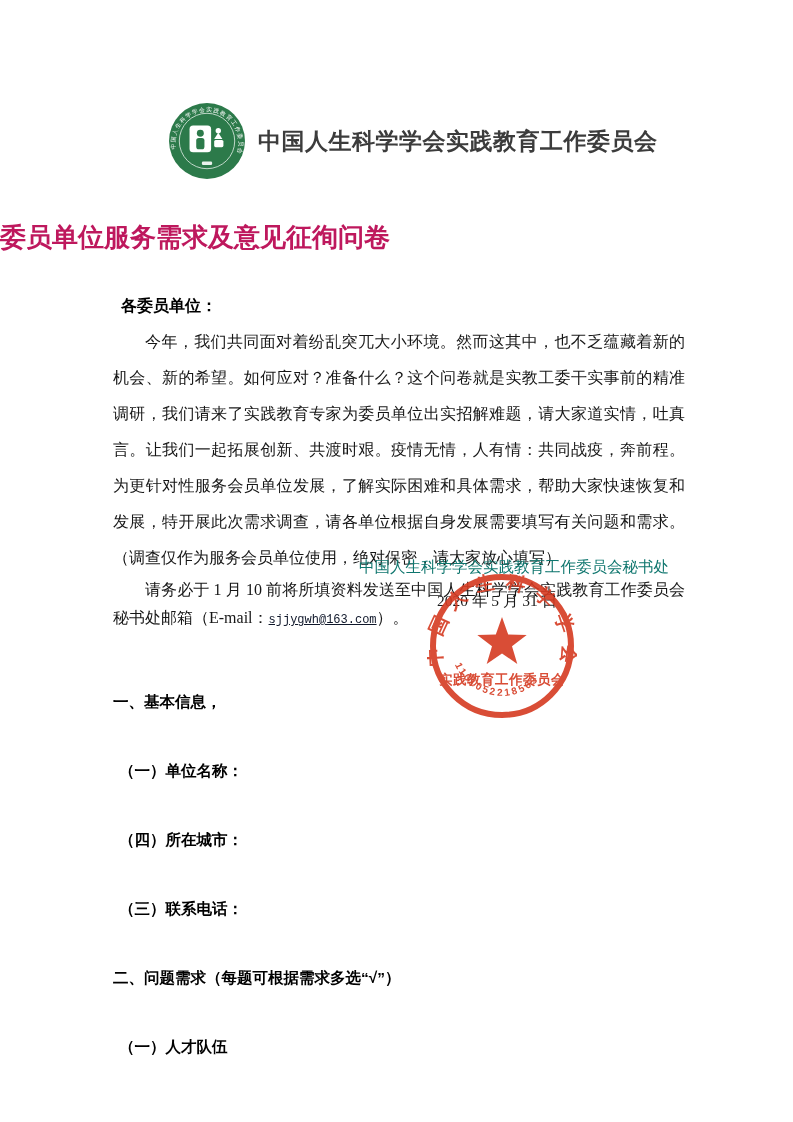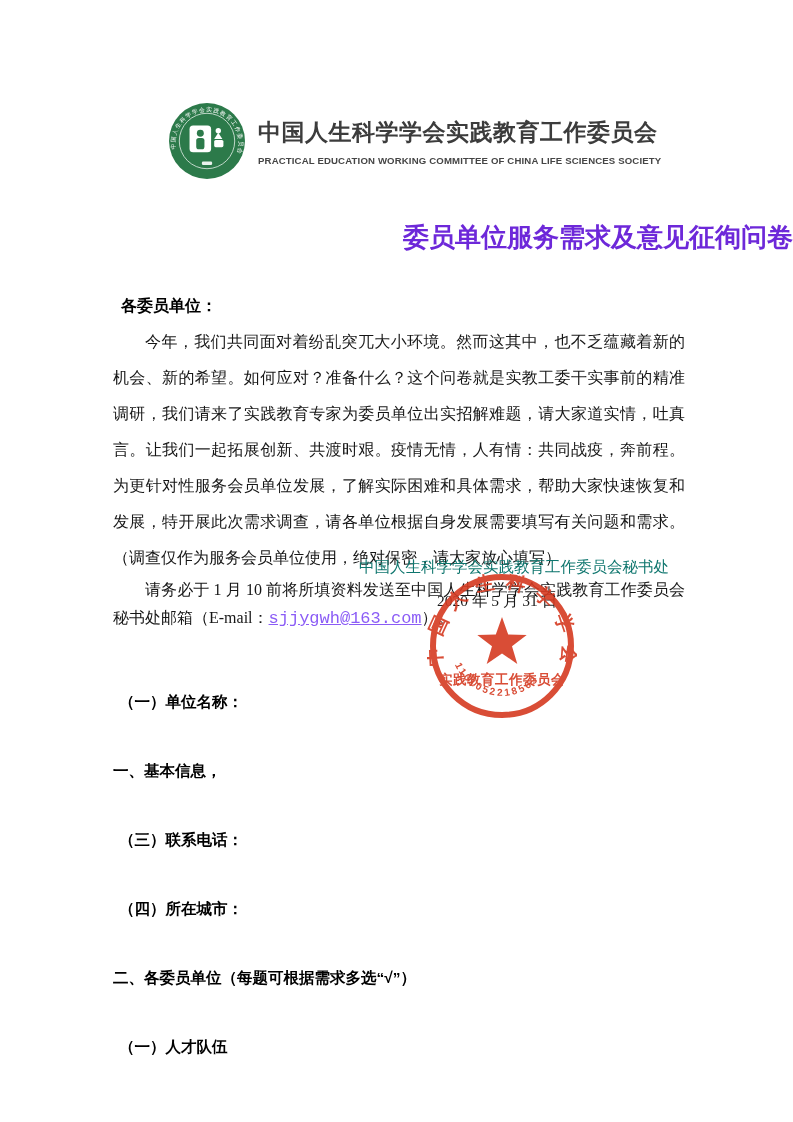--- a/index.html
+++ b/index.html
@@ -25,39 +25,39 @@
   }
   .org-en {
     font-family: "Liberation Sans", sans-serif;
     font-weight: 700; font-size: 9.6px; letter-spacing: 0.15px;
     color: #454545; margin-top: 7px; white-space: nowrap;
   }
 
   
   .doc-title {
     position: absolute; left: 0; right: 0; top: 220px;
-    margin: 0; text-align: right;
+    margin: 0; text-align: left;
     font-family: Liberation Serif, serif;
-    font-weight: 700; font-size: 26px; color: #6d28d9;
+    font-weight: 700; font-size: 26px; color: #be185d;
   }
 
   
   .letter { position: absolute; left: 113px; top: 296px; width: 572px; }
   .salutation {
     margin: 0 0 7px 8px;
     font-weight: 700; font-size: 16px; color: #000;
   }
   .para {
     margin: 0; font-size: 16px; line-height: 36px;
     text-align: justify; text-indent: 32px; color: #161616;
   }
   .para2 { line-height: 28px; }
   .email {
-    color: #8b5cf6; text-decoration: underline;
-    font-family: "Liberation Mono", monospace; font-size: 17px;
+    color: #0f172a; text-decoration: underline;
+    font-family: "Liberation Mono", monospace; font-size: 12px;
   }
   .signature {
     position: absolute; left: 113px; top: 557px; width: 572px;
     text-align: right; padding-right: 16px; box-sizing: border-box;
     font-size: 15.5px; color: #0f766e;
   }
   .date-line {
     position: absolute; left: 437px; top: 591px;
     font-size: 15.5px; color: #1a1a1a;
   }
@@ -97,21 +97,20 @@
       <rect x="21" y="23" width="21" height="26" rx="3.5" fill="#ffffff"></rect>
       <circle cx="31.5" cy="30.5" r="3.4" fill="#2c7a4a"></circle>
       <rect x="27.5" y="35" width="8" height="11" rx="2.5" fill="#2c7a4a"></rect>
       <circle cx="49" cy="28" r="2.6" fill="#ffffff"></circle>
       <path d="M 45,36 L 49,30 L 53,36 Z" fill="#ffffff"></path>
       <rect x="45" y="37" width="9" height="7" rx="1.5" fill="#ffffff"></rect>
       <rect x="33" y="58" width="10" height="3.4" rx="1.2" fill="#ffffff" opacity="0.9"></rect>
     </svg>
     <div>
       <div class="org-cn">中国人生科学学会实践教育工作委员会</div>
-      <div class="org-en">PRACTICAL EDUCATION WORKING COMMITTEE OF CHINA LIFE SCIENCES SOCIETY</div>
     </div>
   </div>
 
   <h1 class="doc-title">委员单位服务需求及意见征徇问卷</h1>
 
   <div class="letter">
     <p class="salutation">各委员单位：</p>
     <p class="para">今年，我们共同面对着纷乱突兀大小环境。然而这其中，也不乏蕴藏着新的机会、新的希望。如何应对？准备什么？这个问卷就是实教工委干实事前的精准调研，我们请来了实践教育专家为委员单位出实招解难题，请大家道实情，吐真言。让我们一起拓展创新、共渡时艰。疫情无情，人有情：共同战疫，奔前程。为更针对性服务会员单位发展，了解实际困难和具体需求，帮助大家快速恢复和发展，特开展此次需求调查，请各单位根据自身发展需要填写有关问题和需求。（调查仅作为服务会员单位使用，绝对保密，请大家放心填写）</p>
     <p class="para para2"><span>请务必于 1 月 10 前将所填资料发送至中国人生科学学会实践教育工作委员会秘书处邮箱（E-mail：</span><a class="email" href="#">sjjygwh@163.com</a><span>）。</span></p>
   </div>
@@ -129,25 +128,25 @@
       <textPath href="#sealTopArc" startOffset="2">中国人生科学学会</textPath>
     </text>
     <path fill="#d53a21" d="M 75,46 L 81.2,63.5 L 99.7,64 L 85,75.2 L 90.3,93 L 75,82.5 L 59.7,93 L 65,75.2 L 50.3,64 L 68.8,63.5 Z"></path>
     <text x="75" y="113" text-anchor="middle" font-size="13.5" letter-spacing="0.5">实践教育工作委员会</text>
     <text font-size="10" letter-spacing="2.3">
       <textPath href="#sealBottomArc" startOffset="6">1101052218563</textPath>
     </text>
   </svg>
 
   <div class="form">
+    <div class="form-line">一、基本信息，</div>
     <div class="form-line sub">（一）单位名称：</div>
-    <div class="form-line">一、基本信息，</div>
+    <div class="form-line sub">（四）所在城市：</div>
     <div class="form-line sub">（三）联系电话：</div>
-    <div class="form-line sub">（四）所在城市：</div>
-    <div class="form-line">二、各委员单位（每题可根据需求多选“√”）</div>
+    <div class="form-line">二、问题需求（每题可根据需求多选“√”）</div>
     <div class="form-line sub">（一）人才队伍</div>
     
     
     
     
   </div>
 
 </div>
 
 </body></html>

